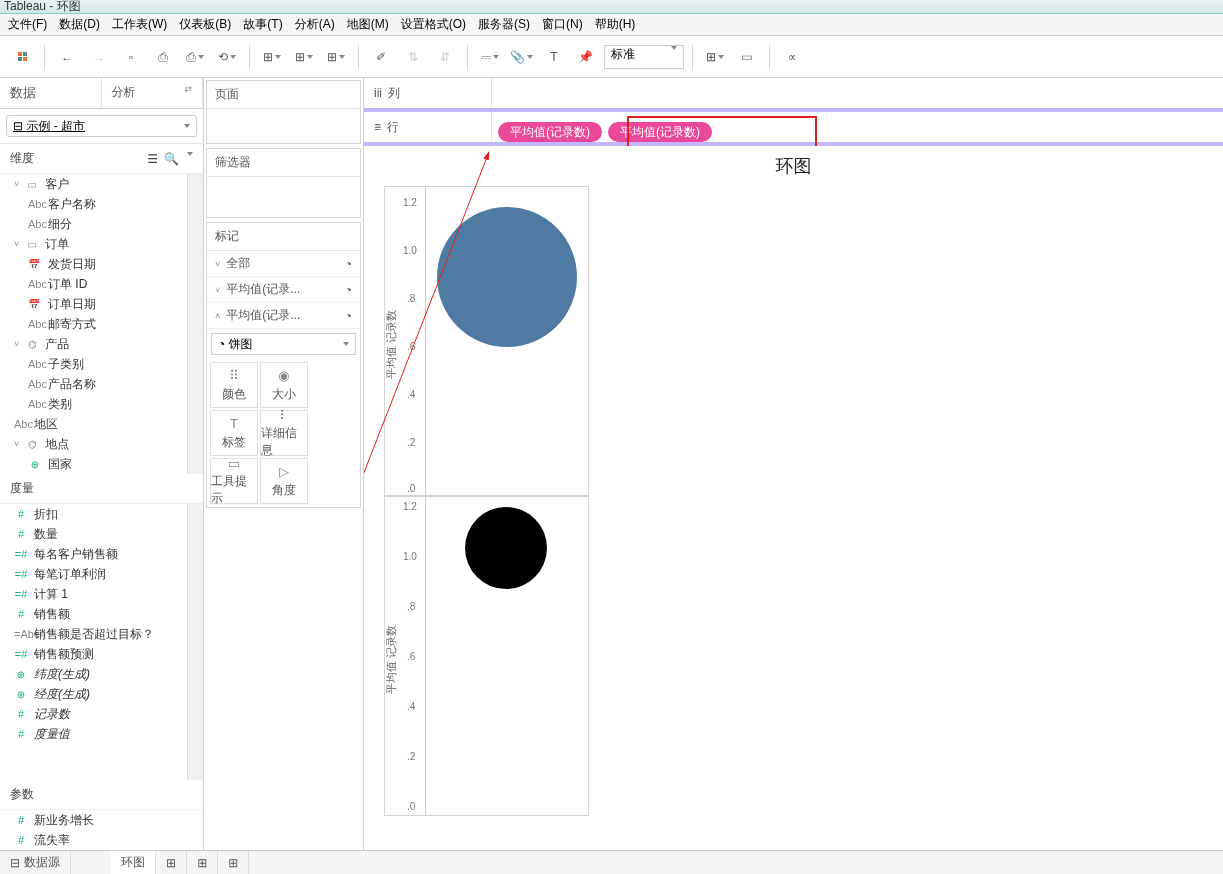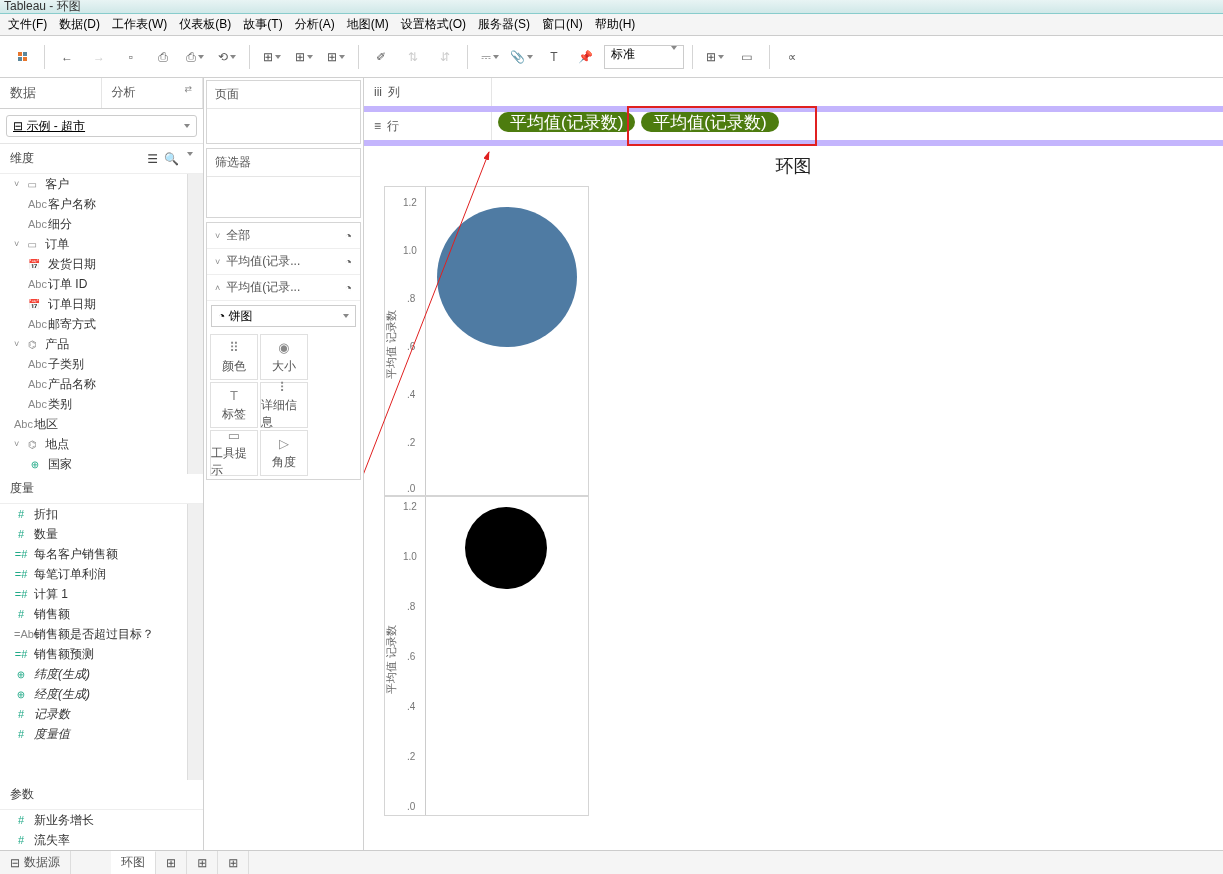--- a/index.html
+++ b/index.html
@@ -30,24 +30,24 @@
 .scroll-stub { width:16px; background:#f0f0f0; border-left:1px solid #ddd; }
 .mid-pane { width:160px; border-right:1px solid #d0d0d0; display:flex; flex-direction:column; }
 .card { border:1px solid #d5d5d5; margin:2px; background:#fff; }
 .card-hdr { padding:5px 8px; font-size:12px; color:#555; border-bottom:1px solid #e5e5e5; display:flex; align-items:center; justify-content:space-between; }
 .marks-row { display:flex; align-items:center; padding:4px 8px; gap:6px; font-size:12px; color:#555; border-bottom:1px solid #eee; }
 .mark-dd { border:1px solid #ccc; height:22px; display:flex; align-items:center; padding:0 6px; margin:4px; font-size:12px; justify-content:space-between; flex:1; }
 .mark-grid { display:flex; flex-wrap:wrap; padding:2px; }
 .mark-cell { width:48px; height:46px; border:1px solid #e0e0e0; margin:1px; display:flex; flex-direction:column; align-items:center; justify-content:center; font-size:11px; color:#555; gap:2px; }
 .mark-cell .mi { height:16px; display:flex; align-items:center; justify-content:center; font-size:13px; color:#888; }
 .right-pane { flex:1; display:flex; flex-direction:column; position:relative; }
-.shelf { height:34px; border-bottom:6px solid #c4b5fd; display:flex; align-items:flex-start; }
+.shelf { height:34px; border-bottom:4px solid #c4b5fd; display:flex; align-items:flex-end; }
 .shelf-lbl { width:128px; padding-left:10px; display:flex; align-items:center; gap:6px; font-size:13px; color:#555; border-right:1px solid #e5e5e5; height:100%; }
 .shelf-body { flex:1; display:flex; align-items:center; padding:0 6px; gap:6px; position:relative; }
-.pill { background:#4d7c0f; color:#fff; border-radius:10px; padding:2px 12px; font-size:17px; height:20px; display:flex; align-items:center; }
+.pill { background:#ec4899; color:#fff; border-radius:10px; padding:2px 12px; font-size:12px; height:20px; display:flex; align-items:center; }
 .red-box { position:absolute; border:2px solid #e02020; pointer-events:none; }
 .viz-area { flex:1; position:relative; background:#fff; overflow:hidden; }
 .viz-title { text-align:center; font-size:18px; padding:8px 0 4px; color:#222; }
 .chart-box { position:absolute; border:1px solid #d5d5d5; background:#fff; }
 .axis-lbl { position:absolute; font-size:11px; color:#666; transform:rotate(-90deg); transform-origin:center; white-space:nowrap; }
 .tick { position:absolute; font-size:10px; color:#777; right:2px; }
 .circle1 { position:absolute; border-radius:50%; background:#4f7ba3; }
 .circle2 { position:absolute; border-radius:50%; background:#000; }
 .bottom-tabs { height:24px; background:#f5f5f5; border-top:1px solid #ccc; display:flex; align-items:center; }
 .bt-tab { padding:3px 10px; font-size:12px; color:#555; border-right:1px solid #ddd; display:flex; align-items:center; gap:4px; height:100%; }
@@ -287,20 +287,23 @@
         <div class="card-hdr">
           <span>页面</span>
         </div>
       </div>
     <div class="card" style="height:70px">
         <div class="card-hdr">
           <span>筛选器</span>
         </div>
       </div>
     <div class="card">
+      <div class="card-hdr">
+          <span>标记</span>
+        </div>
       <div class="marks-row">
           <span class="chev">˅</span>
           <span>全部</span>
           <span style="margin-left:auto">◔</span>
         </div>
       <div class="marks-row">
           <span class="chev">˅</span>
           <span>平均值(记录...</span>
           <span style="margin-left:auto">◔</span>
         </div>

